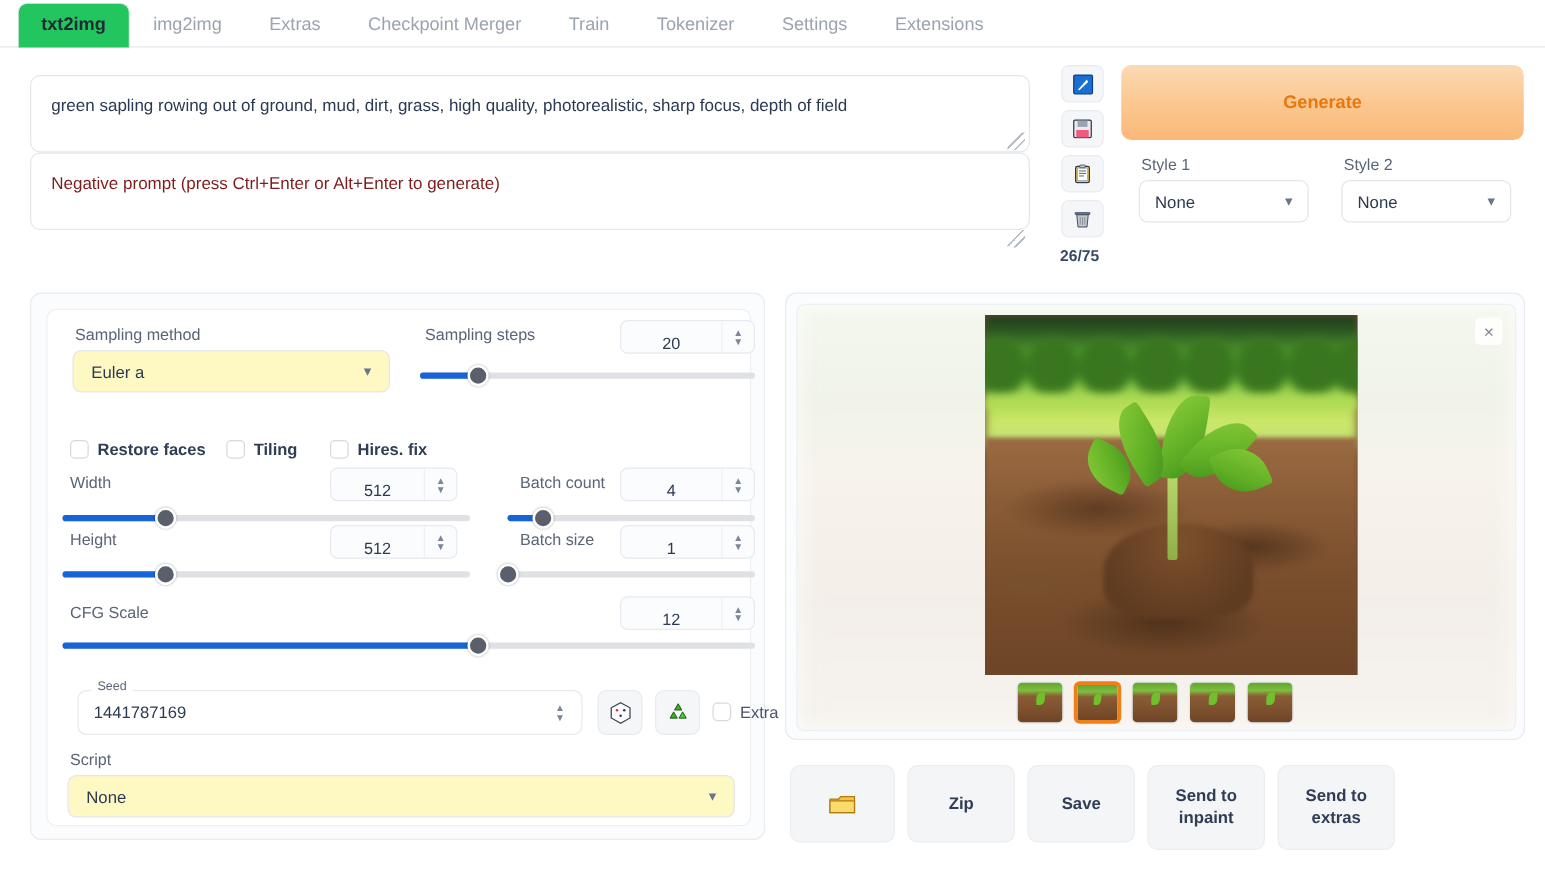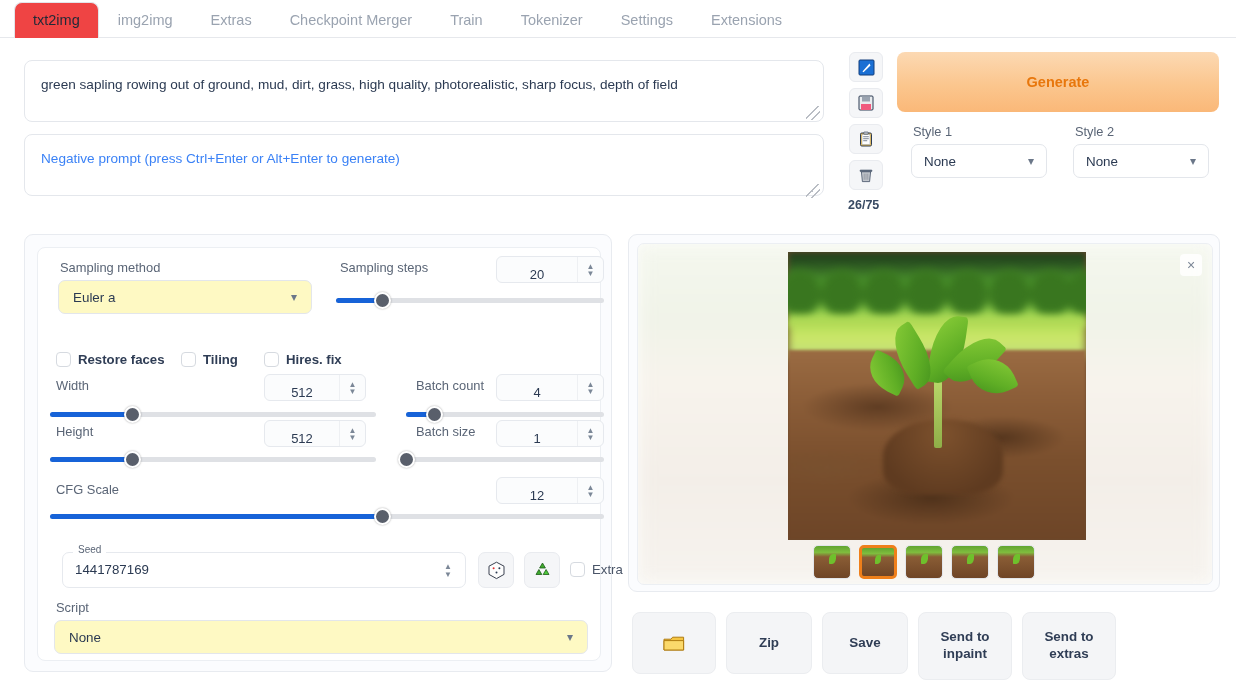--- a/index.html
+++ b/index.html
@@ -20,36 +20,36 @@
     display: flex; align-items: flex-end; padding-left: 14px; gap: 0;
   }
   .tab {
     font-size: 14.5px; color: #9aa3b0;
     padding: 9px 18px 10px 18px;
     border: 1px solid transparent; border-bottom: none;
     border-radius: 8px 8px 0 0;
     position: relative; top: 1px; cursor: pointer; white-space: nowrap;
   }
   .tab.active {
-    color: #1f2a37; font-weight: 400; background: #ef4444;
+    color: #1f2a37; font-weight: 700; background: #22c55e;
     border-color: #e2e5ea;
   }
 
   
   .prompt-zone {
     position: absolute; left: 0; top: 38px; width: 1236px; height: 186px;
   }
   .ta {
     position: absolute; left: 24px; width: 800px;
     background: #ffffff; border: 1px solid #e4e7ec; border-radius: 8px;
     padding: 14px 16px; font-size: 13.6px; line-height: 1.45;
     color: #2b3a52; overflow: hidden;
   }
   #prompt-box { top: 22px; height: 62px; }
-  #neg-box { top: 96px; height: 62px; color: #3b82f6; }
+  #neg-box { top: 84px; height: 62px; color: #7f1d1d; }
   .grip {
     position: absolute; right: 3px; bottom: 2px; width: 14px; height: 14px;
     background:
       linear-gradient(135deg, transparent 0 42%, #b9bdc4 42% 50%, transparent 50% 66%),
       linear-gradient(135deg, transparent 0 66%, #b9bdc4 66% 74%, transparent 74%);
   }
 
   
   .iconcol { position: absolute; left: 849px; top: 52px; width: 36px; }
   .iconbtn {

